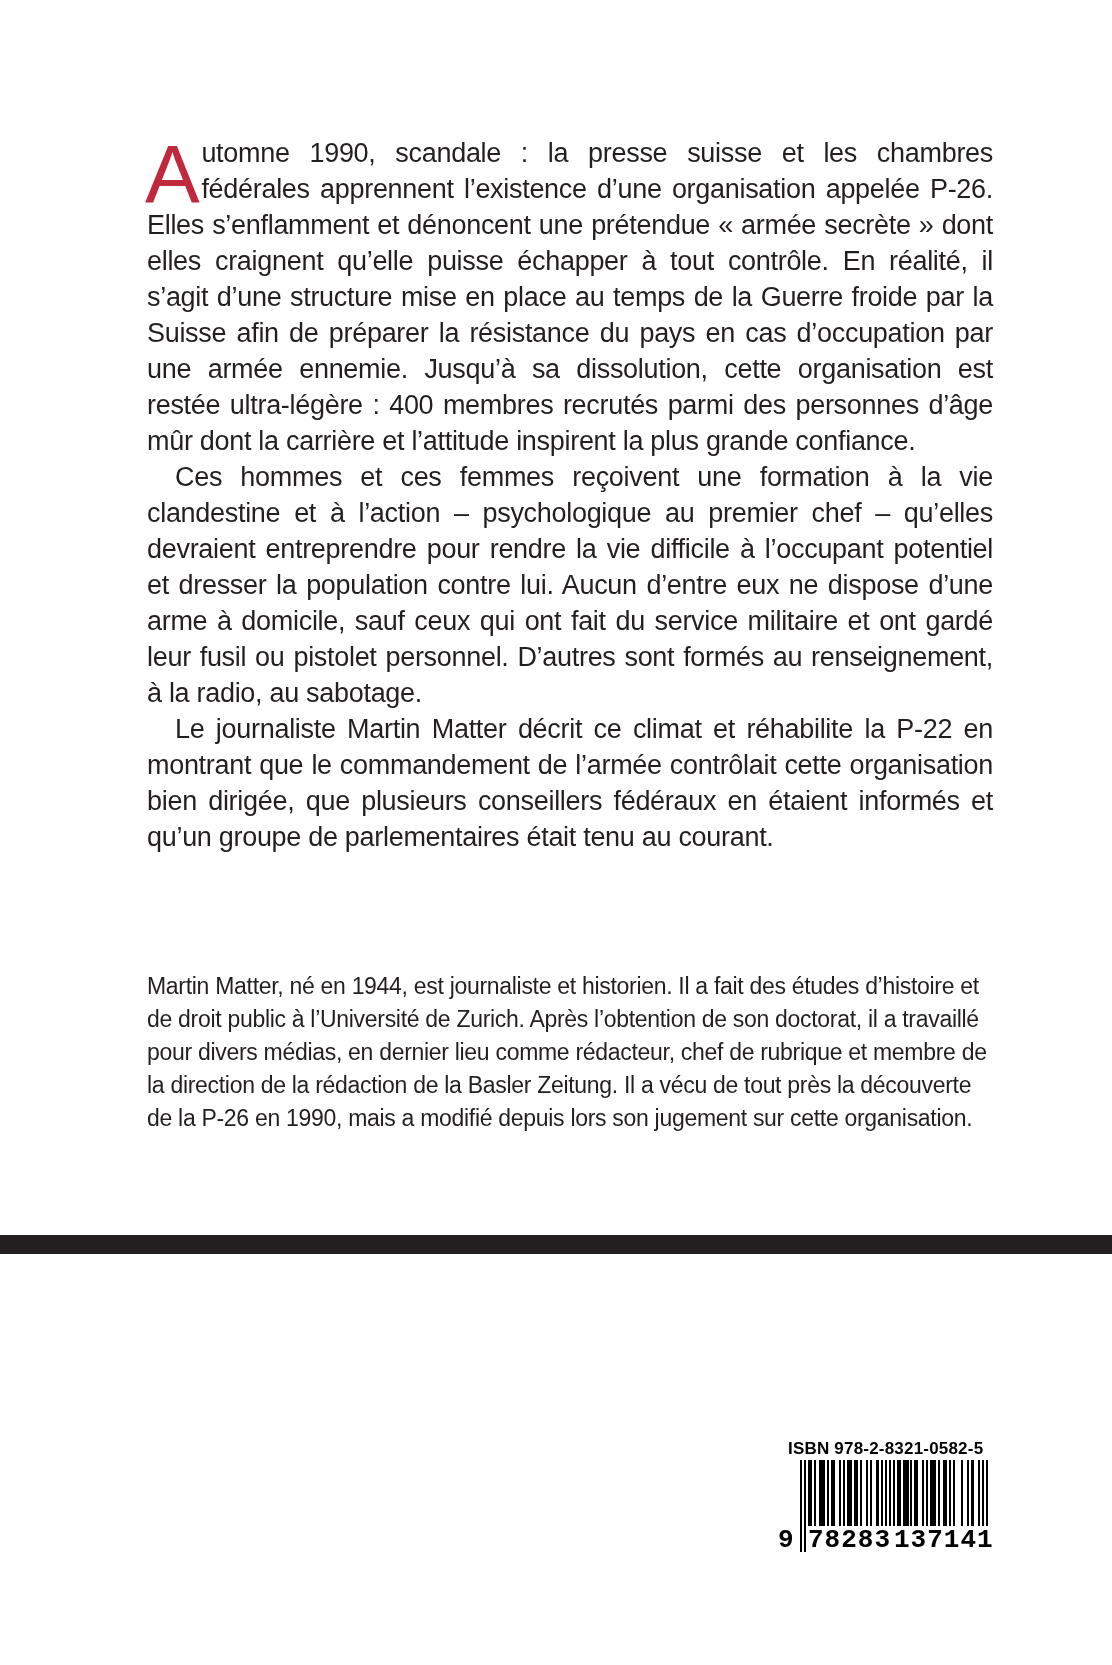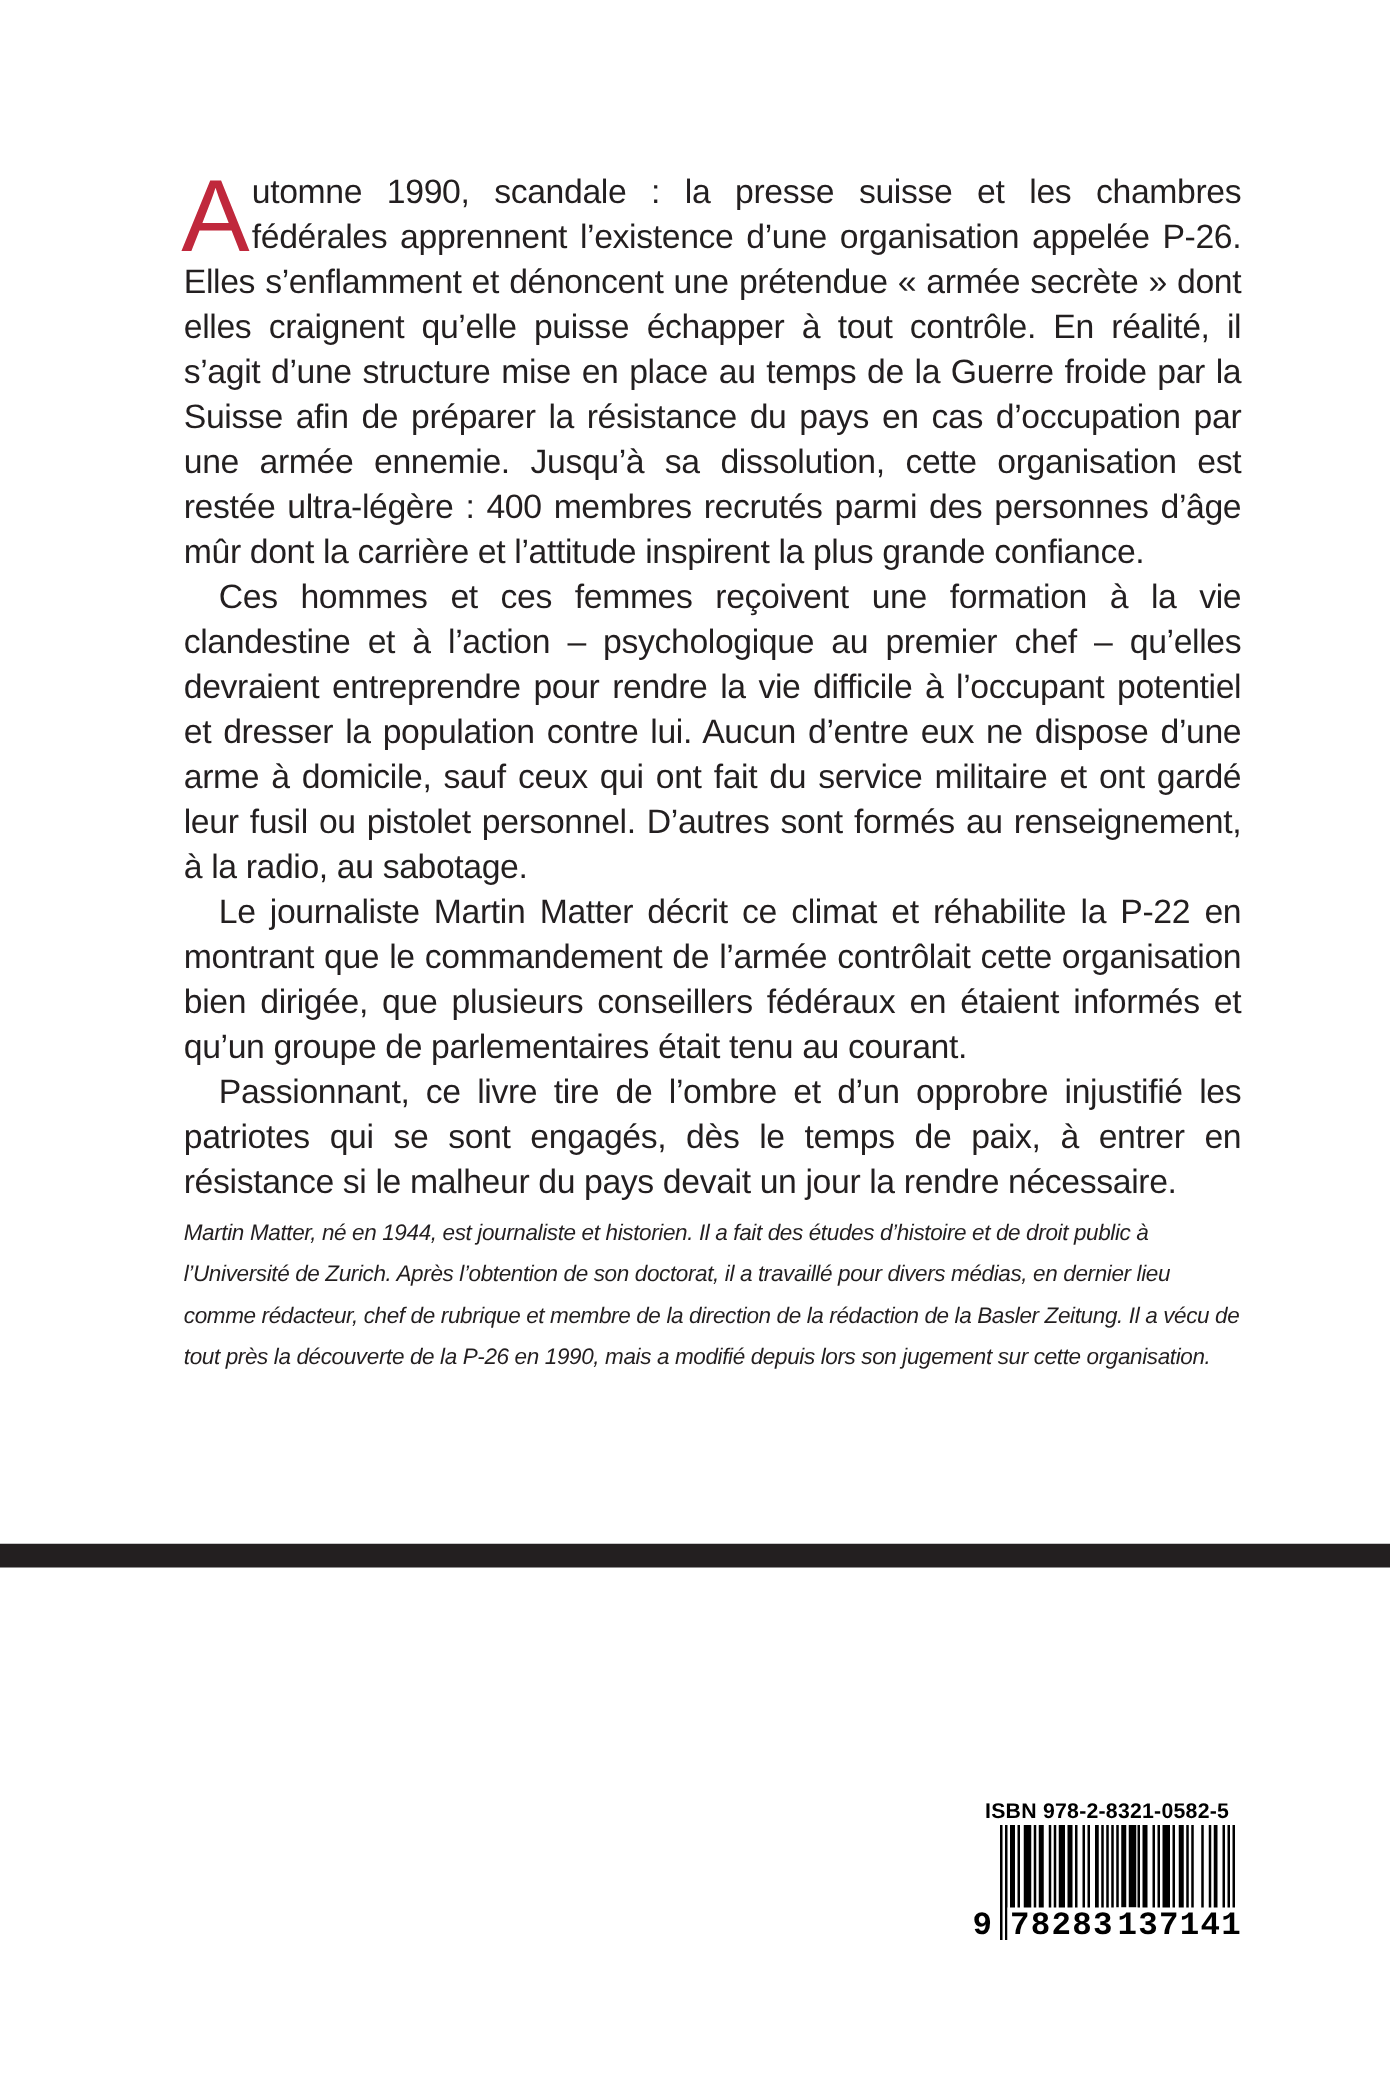--- a/index.html
+++ b/index.html
@@ -7,21 +7,21 @@
          font-family: "Liberation Sans", "DejaVu Sans", sans-serif; color: #231f20; }
   .page { position: absolute; left: 0; top: 0; width: 1112px; height: 1665px; }
   .blurb { position: absolute; left: 147px; top: 135px; width: 846px;
            font-size: 27px; line-height: 36px; text-align: justify;
            letter-spacing: -0.3px; font-stretch: condensed; }
   .blurb p { margin: 0; text-indent: 28px; }
   .blurb p.first { text-indent: 0; }
   .dropcap { float: left; font-size: 82px; line-height: 66px; color: #c0283c;
              margin: 2px 2px 0 -2px; font-weight: normal; padding-top: 4px; }
   .bio { position: absolute; left: 147px; top: 970px; width: 850px;
-         font-size: 18px; line-height: 33px; font-style: italic; color: #231f20;
+         font-size: 23px; line-height: 33px; color: #231f20;
          letter-spacing: -0.3px; }
   .bio p { margin: 0; }
   .band { position: absolute; left: 0; top: 1235px; width: 1112px; height: 19px;
           background: #231f20; }
   .barcode-block { position: absolute; left: 778px; top: 1440px; width: 212px; height: 120px; font-weight: bold; }
   .isbn-label { position: absolute; left: 10px; top: 0; font-size: 17px; line-height: 18px;
                 letter-spacing: 0.2px; color: #000; white-space: nowrap; }
   .bars { position: absolute; left: 22px; top: 20px; width: 190px; height: 80px;
           display: flex; align-items: stretch; }
   .bars span { display: block; height: 100%; }
@@ -38,21 +38,20 @@
 </style>
 </head>
 <body>
 
 <div class="page">
 
   <div class="blurb">
     <p class="first"><span class="dropcap">A</span><span>utomne 1990, scandale : la presse suisse et les chambres fédérales apprennent l’existence d’une organisation appelée P-26. Elles s’enflamment et dénoncent une prétendue « armée secrète » dont elles craignent qu’elle puisse échapper à tout contrôle. En réalité, il s’agit d’une structure mise en place au temps de la Guerre froide par la Suisse afin de préparer la résistance du pays en cas d’occupation par une armée ennemie. Jusqu’à sa dissolution, cette organisation est restée ultra-légère : 400 membres recrutés parmi des personnes d’âge mûr dont la carrière et l’attitude inspirent la plus grande confiance.</span></p>
     <p>Ces hommes et ces femmes reçoivent une formation à la vie clandestine et à l’action – psychologique au premier chef – qu’elles devraient entreprendre pour rendre la vie difficile à l’occupant potentiel et dresser la population contre lui. Aucun d’entre eux ne dispose d’une arme à domicile, sauf ceux qui ont fait du service militaire et ont gardé leur fusil ou pistolet personnel. D’autres sont formés au renseignement, à la radio, au sabotage.</p>
     <p>Le journaliste Martin Matter décrit ce climat et réhabilite la P-22 en montrant que le commandement de l’armée contrôlait cette organisation bien dirigée, que plusieurs conseillers fédéraux en étaient informés et qu’un groupe de parlementaires était tenu au courant.</p>
-    <p>Passionnant, ce livre tire de l’ombre et d’un opprobre injustifié les patriotes qui se sont engagés, dès le temps de paix, à entrer en résistance si le malheur du pays devait un jour la rendre nécessaire.</p>
   </div>
 
   <div class="bio">
     <p>Martin Matter, né en 1944, est journaliste et historien. Il a fait des études d’histoire et de droit public à l’Université de Zurich. Après l’obtention de son doctorat, il a travaillé pour divers médias, en dernier lieu comme rédacteur, chef de rubrique et membre de la direction de la rédaction de la Basler Zeitung. Il a vécu de tout près la découverte de la P-26 en 1990, mais a modifié depuis lors son jugement sur cette organisation.</p>
   </div>
 
   <div class="band"></div>
 
   <div class="barcode-block">
     <div class="isbn-label">ISBN  978-2-8321-0582-5</div>

